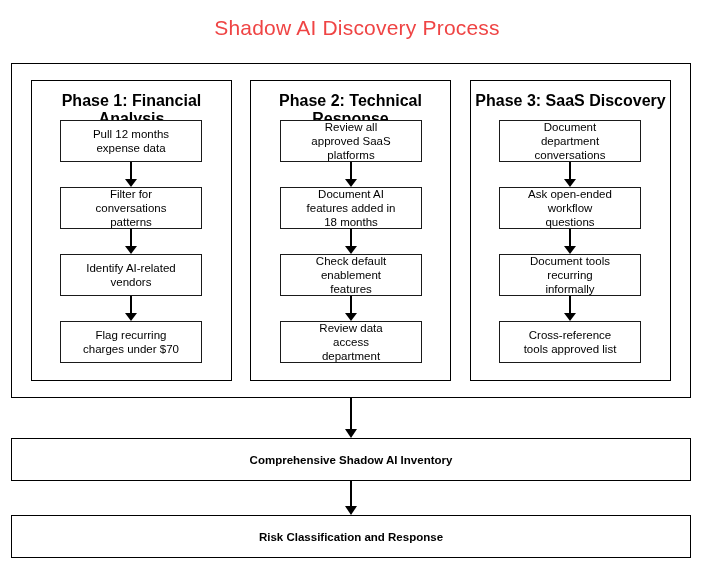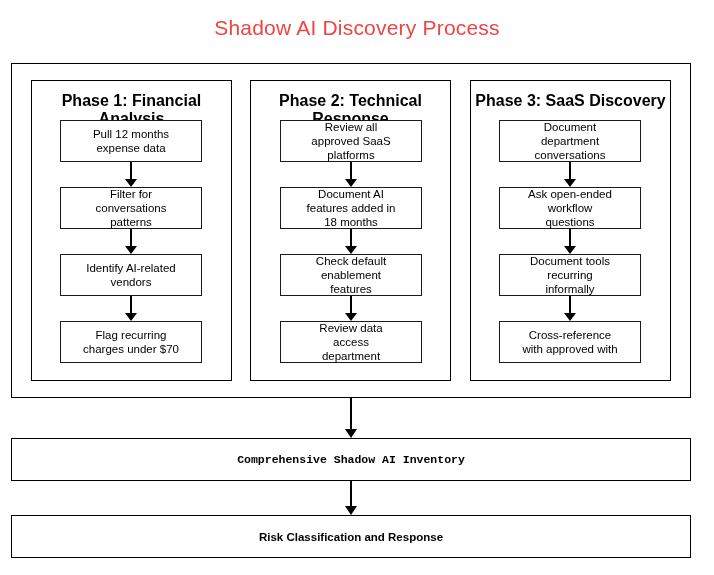--- a/index.html
+++ b/index.html
@@ -118,21 +118,21 @@
     background:#fff;
     box-sizing:border-box;
     display:flex;
     align-items:center;
     justify-content:center;
     text-align:center;
     font-size:11.5px;
     font-weight:700;
     color:#000;
   }
-  .sum0{top:438px;font-family:Liberation Mono, monospace;}
+  .sum0{top:438px;}
   .sum1{top:515px;}
 
   
   .main-arrow{
     position:absolute;
     left:345px;width:12px;
   }
   .main-arrow .stem{
     position:absolute;left:4.8px;top:0;width:2.6px;background:#000;
   }
@@ -214,21 +214,21 @@
     <div class="step-box s1">Ask open-ended workflow questions</div>
     <div class="v-arrow a1">
         <div class="stem"></div>
         <div class="head"></div>
       </div>
     <div class="step-box s2">Document tools recurring informally</div>
     <div class="v-arrow a2">
         <div class="stem"></div>
         <div class="head"></div>
       </div>
-    <div class="step-box s3">Cross-reference with approved with</div>
+    <div class="step-box s3">Cross-reference tools approved list</div>
   </div>
 
   <div class="main-arrow m0">
       <div class="stem"></div>
       <div class="head"></div>
     </div>
   <div class="summary-box sum0">Comprehensive Shadow AI Inventory</div>
   <div class="main-arrow m1">
       <div class="stem"></div>
       <div class="head"></div>

